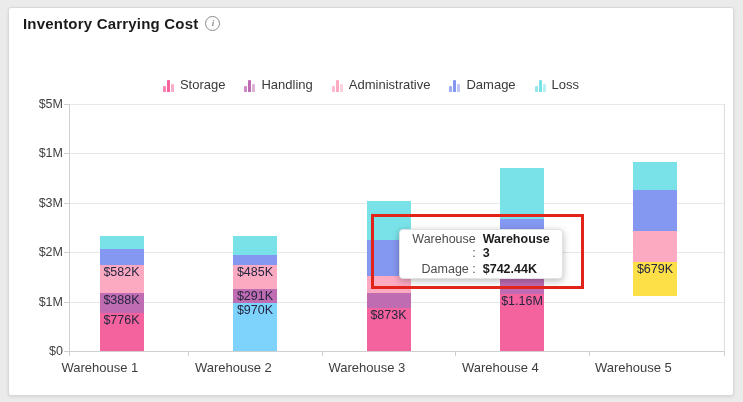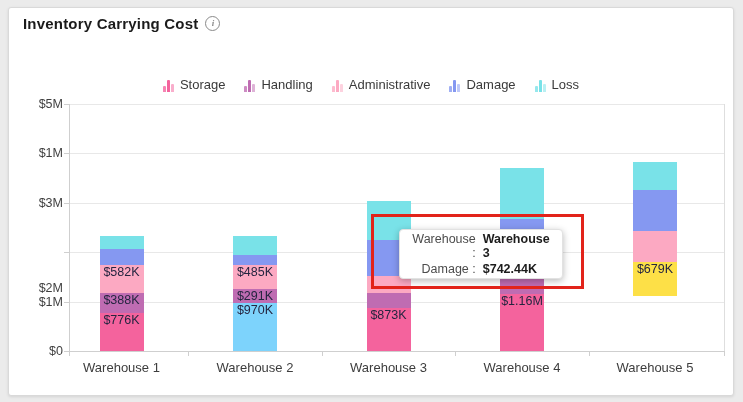--- a/index.html
+++ b/index.html
@@ -32,21 +32,21 @@
   .chart{position:absolute;left:0;top:0;width:724px;height:387px;}
   .gridline{position:absolute;height:1px;background:#e8e8e8;}
   .axisline{position:absolute;background:#cfcfcf;}
   .ytick-label{
     position:absolute;width:46px;text-align:right;font-size:12.5px;color:#3f3f3f;
     transform:translateY(-50%);
   }
   .xtick{position:absolute;width:1px;height:5px;background:#cfcfcf;top:343px;}
   .ytickmark{position:absolute;width:5px;height:1px;background:#cfcfcf;}
   .xcat-label{
-    position:absolute;top:352px;width:120px;text-align:center;
+    position:absolute;top:352px;width:120px;
     font-size:13px;color:#3d3d3d;
   }
   .bar-seg{
     position:absolute;width:44px;display:flex;justify-content:center;
   }
   .seg-label{font-size:12.5px;color:#252540;white-space:nowrap;}
   .tooltip{
     position:absolute;left:390px;top:221px;width:164px;height:50px;
     background:#ffffff;border:1px solid #e2e2e2;border-radius:4px;
     box-shadow:0 2px 7px rgba(0,0,0,.28);z-index:5;
@@ -114,21 +114,21 @@
     </div>
 
   <div class="chart" id="chart">
       <div class="axisline" style="left: 60px; top: 343px; width: 655px; height: 1px;"></div>
       <div class="ytick-label" style="left: 8px; top: 343px;">$0</div>
       <div class="ytickmark" style="left: 55px; top: 343px;"></div>
       <div class="gridline" style="left: 60px; top: 293.6px; width: 655px; height: 1px;"></div>
       <div class="ytick-label" style="left: 8px; top: 293.6px;">$1M</div>
       <div class="ytickmark" style="left: 55px; top: 293.6px;"></div>
       <div class="gridline" style="left: 60px; top: 244.2px; width: 655px; height: 1px;"></div>
-      <div class="ytick-label" style="left: 8px; top: 244.2px; margin-top: 36px;">$2M</div>
+      <div class="ytick-label" style="left: 8px; top: 244.2px;">$2M</div>
       <div class="ytickmark" style="left: 55px; top: 244.2px;"></div>
       <div class="gridline" style="left: 60px; top: 194.8px; width: 655px; height: 1px;"></div>
       <div class="ytick-label" style="left: 8px; top: 194.8px;">$3M</div>
       <div class="ytickmark" style="left: 55px; top: 194.8px;"></div>
       <div class="gridline" style="left: 60px; top: 145.4px; width: 655px; height: 1px;"></div>
       <div class="ytick-label" style="left: 8px; top: 145.4px;">$1M</div>
       <div class="ytickmark" style="left: 55px; top: 145.4px;"></div>
       <div class="gridline" style="left: 60px; top: 96px; width: 655px; height: 1px;"></div>
       <div class="ytick-label" style="left: 8px; top: 96px;">$5M</div>
       <div class="ytickmark" style="left: 55px; top: 96px;"></div>

